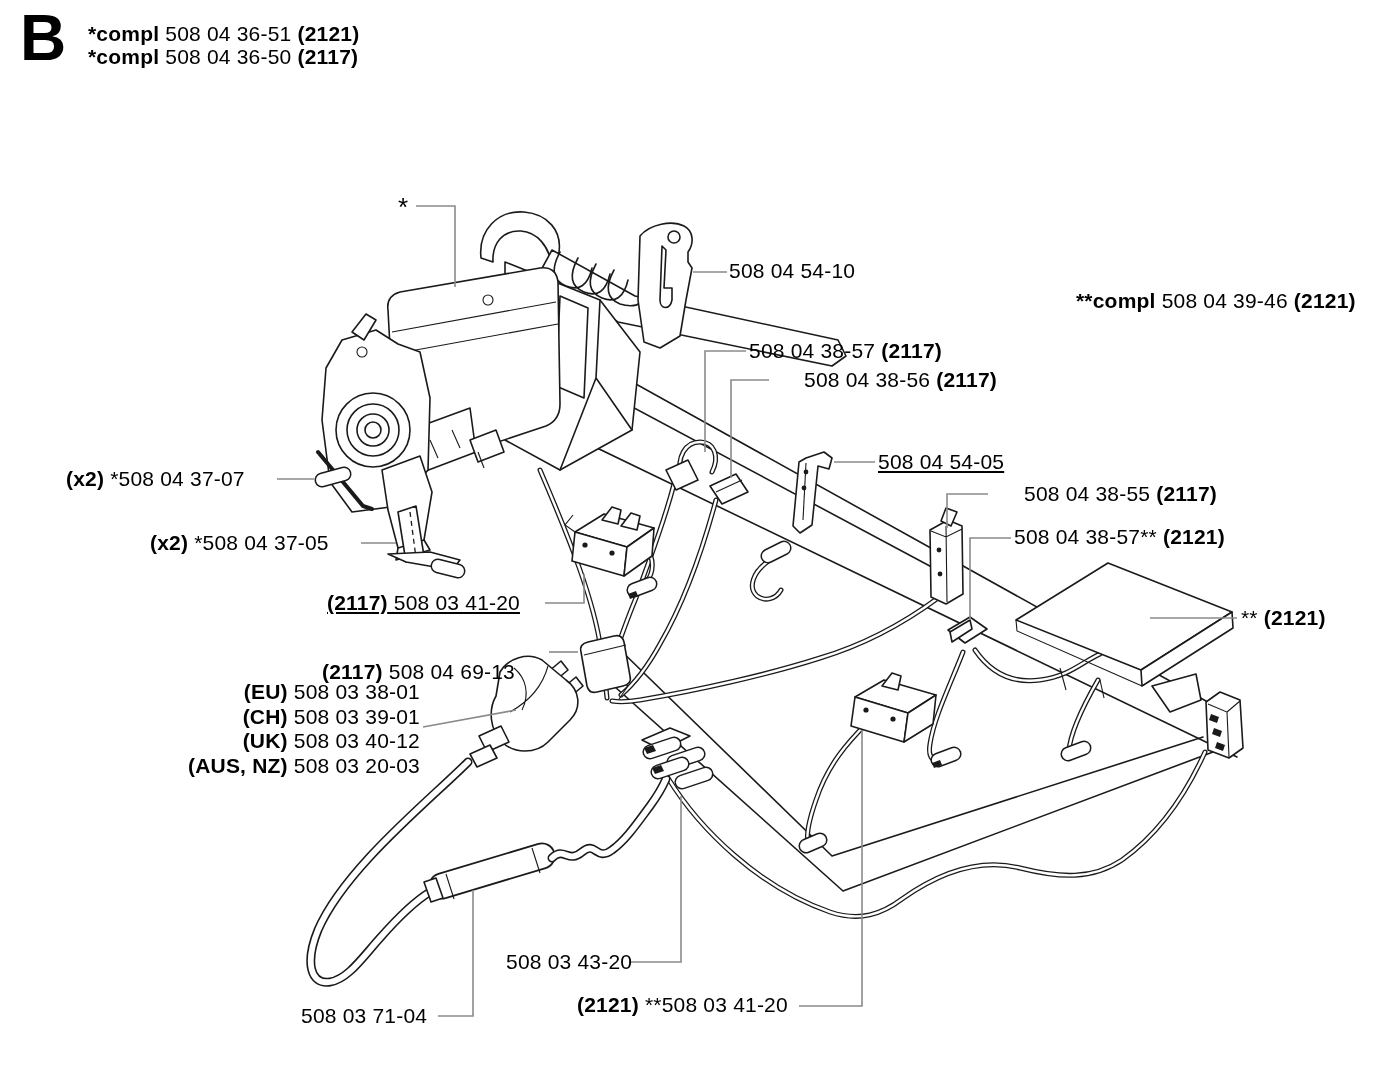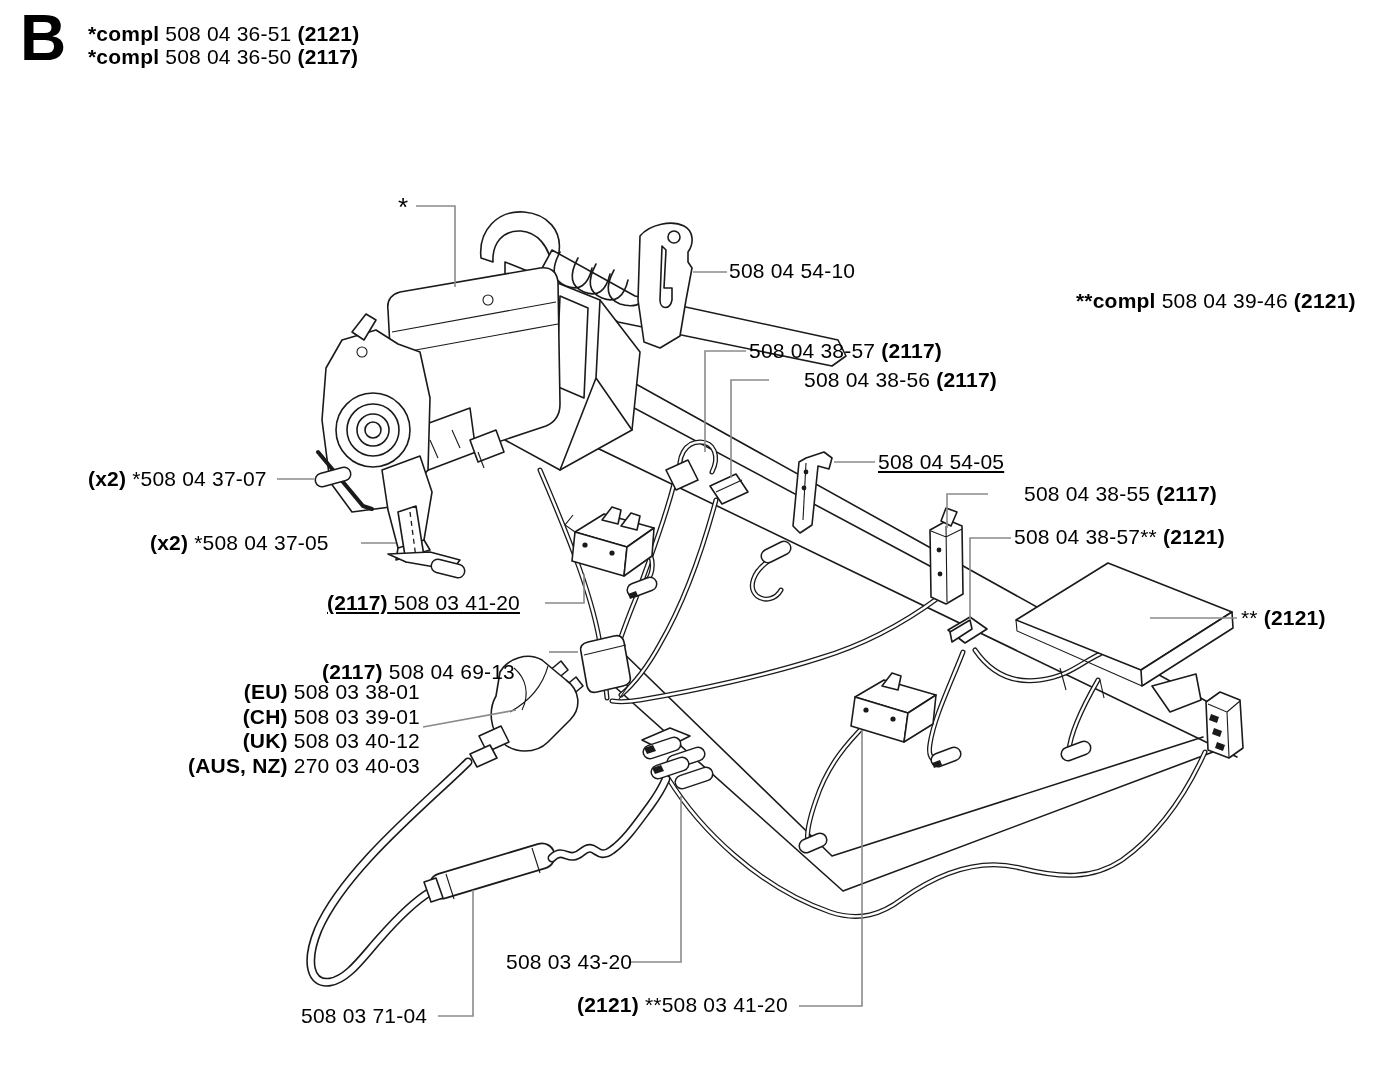--- a/index.html
+++ b/index.html
@@ -257,25 +257,25 @@
       <div class="lbl" style="left: 88px; top: 45px;"><span class="bold">*compl</span><span> 508 04 36-50 </span><span class="bold">(2117)</span></div>
       <div class="lbl" style="left: 398px; top: 193px; font-size: 26px;"><span>*</span></div>
       <div class="lbl" style="left: 729px; top: 259px;"><span>508 04 54-10</span></div>
       <div class="lbl" style="left: 1036px; top: 289px; margin-left: 40px;"><span class="bold">**compl</span><span> 508 04 39-46 </span><span class="bold">(2121)</span></div>
       <div class="lbl" style="left: 749px; top: 339px;"><span>508 04 38-57 </span><span class="bold">(2117)</span></div>
       <div class="lbl" style="left: 780px; top: 368px; margin-left: 24px;"><span>508 04 38-56 </span><span class="bold">(2117)</span></div>
       <div class="lbl" style="left: 878px; top: 450px; text-decoration: underline;"><span>508 04 54-05</span></div>
       <div class="lbl" style="left: 991px; top: 482px; margin-left: 33px;"><span>508 04 38-55 </span><span class="bold">(2117)</span></div>
       <div class="lbl" style="left: 1014px; top: 525px;"><span>508 04 38-57** </span><span class="bold">(2121)</span></div>
       <div class="lbl" style="left: 1241px; top: 606px;"><span>** </span><span class="bold">(2121)</span></div>
-      <div class="lbl" style="left: 66px; top: 467px; margin-left: 22px;"><span class="bold">(x2)</span><span> *508 04 37-07</span></div>
+      <div class="lbl" style="left: 66px; top: 467px;"><span class="bold">(x2)</span><span> *508 04 37-07</span></div>
       <div class="lbl" style="left: 150px; top: 531px;"><span class="bold">(x2)</span><span> *508 04 37-05</span></div>
       <div class="lbl" style="left: 327px; top: 591px; text-decoration: underline;"><span class="bold">(2117)</span><span> 508 03 41-20</span></div>
       <div class="lbl" style="left: 322px; top: 660px;"><span class="bold">(2117)</span><span> 508 04 69-13</span></div>
       <div class="lbl" style="right: 980px; top: 680px;"><span class="bold">(EU)</span><span> 508 03 38-01</span></div>
       <div class="lbl" style="right: 980px; top: 705px;"><span class="bold">(CH)</span><span> 508 03 39-01</span></div>
       <div class="lbl" style="right: 980px; top: 729px;"><span class="bold">(UK)</span><span> 508 03 40-12</span></div>
-      <div class="lbl" style="right: 980px; top: 754px;"><span class="bold">(AUS, NZ)</span><span> 270 03 40-03</span></div>
+      <div class="lbl" style="right: 980px; top: 754px;"><span class="bold">(AUS, NZ)</span><span> 508 03 20-03</span></div>
       <div class="lbl" style="left: 506px; top: 950px;"><span>508 03 43-20</span></div>
       <div class="lbl" style="left: 577px; top: 993px;"><span class="bold">(2121)</span><span> **508 03 41-20</span></div>
       <div class="lbl" style="left: 301px; top: 1004px;"><span>508 03 71-04</span></div>
     </div>
 </div>
 
 </body></html>

